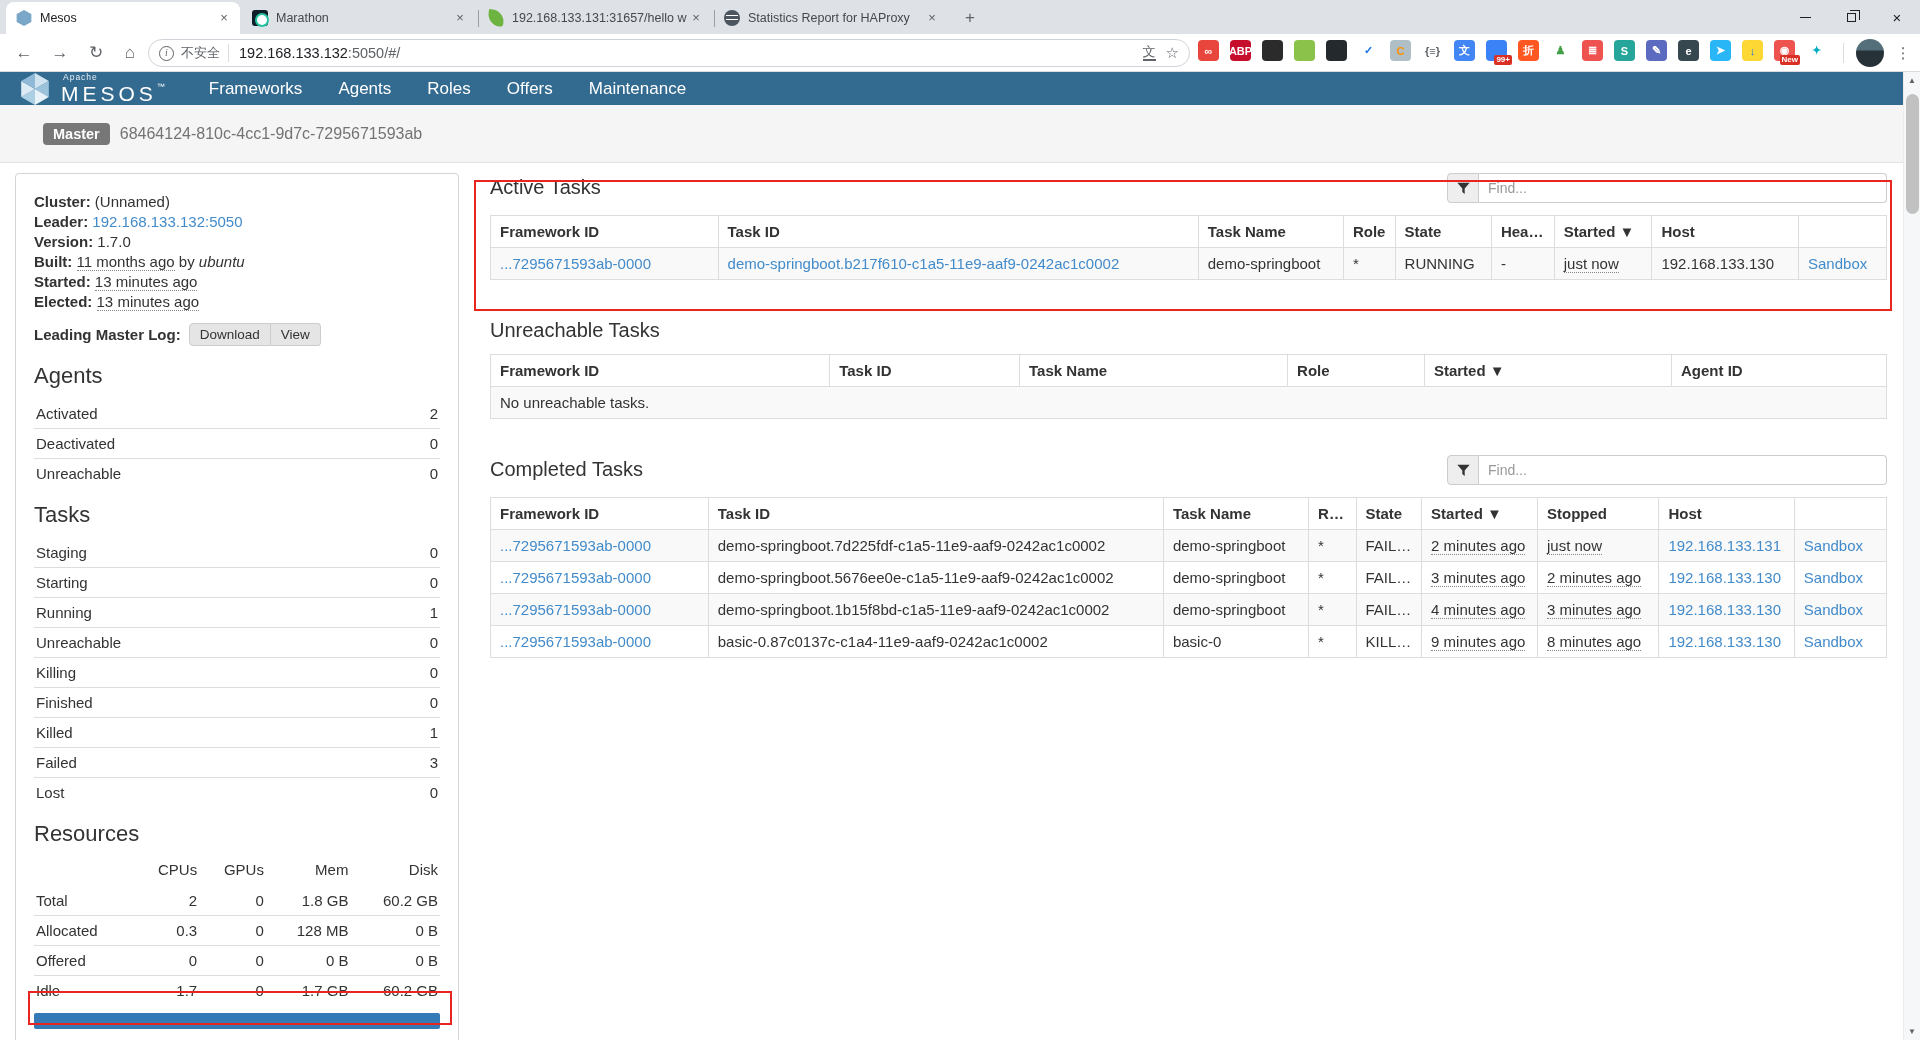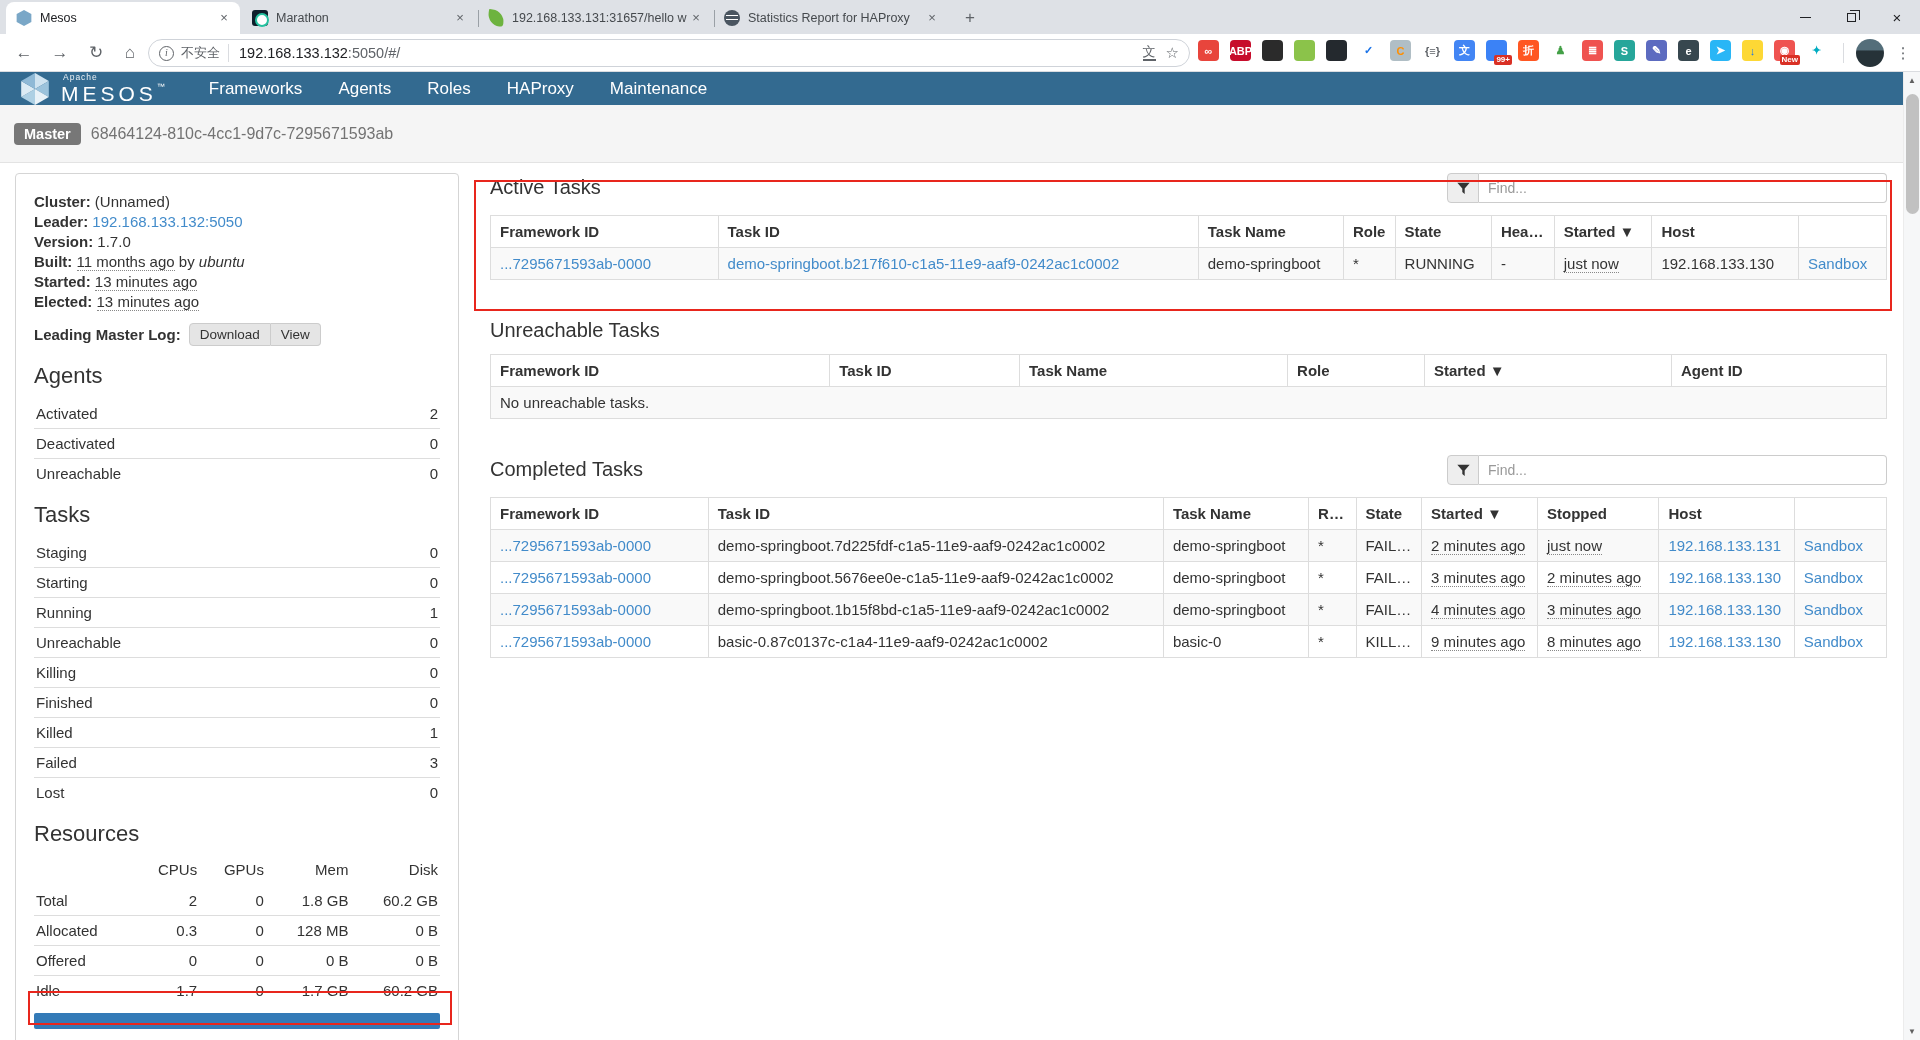--- a/index.html
+++ b/index.html
@@ -70,21 +70,21 @@
   .mesos-page { height:968px; background:#fff; position:relative; overflow:hidden; }
   .mnavbar { height:33px; background:#336a90; display:flex; align-items:center; padding-left:18px; }
   .brand { display:flex; align-items:center; margin-right:26px; }
   .brand-text { color:#fff; margin-left:9px; position:relative; }
   .brand-apache { font-size:8.5px; letter-spacing:1px; opacity:.9; display:block; margin-left:2px; }
   .brand-mesos { font-size:21px; letter-spacing:4px; font-weight:400; }
   .brand-tm { font-size:8px; vertical-align:top; }
   .mnav-item { color:#fff; font-size:17px; padding:0 18px; line-height:50px; cursor:pointer; }
 
   .master-strip { height:58px; background:#f5f5f5; border-bottom:1px solid #e3e3e3;
-                  display:flex; align-items:center; padding-left:14px; }
+                  display:flex; align-items:center; padding-left:43px; }
   .master-badge { background:#777; color:#fff; font-size:14.5px; font-weight:700; padding:3px 10px;
                   border-radius:4px; margin-right:10px; }
   .master-id { color:#737373; font-size:16px; }
 
   .content { display:flex; padding:10px 33px 0 15px; align-items:flex-start; }
 
   
   .sidebar { flex:none; width:444px; border:1px solid #d5d5d5; border-radius:4px; background:#fff;
              padding:18px 18px 30px; height:900px; position:relative; }
   .info-line { font-size:15px; color:#333; line-height:20px; }
@@ -231,21 +231,21 @@
         <polygon points="3,8.5 16,1 16,16" fill="#8fb9d6"></polygon>
       </svg>
       <span class="brand-text">
         <span class="brand-apache">Apache</span>
         <span class="brand-mesos">MESOS</span><span class="brand-tm">™</span>
       </span>
     </div>
     <span class="mnav-item">Frameworks</span>
     <span class="mnav-item">Agents</span>
     <span class="mnav-item">Roles</span>
-    <span class="mnav-item">HAProxy</span>
+    <span class="mnav-item">Offers</span>
     <span class="mnav-item">Maintenance</span>
   </div>
 
   <div class="master-strip">
     <span class="master-badge">Master</span>
     <span class="master-id">68464124-810c-4cc1-9d7c-7295671593ab</span>
   </div>
 
   <div class="content">
 

